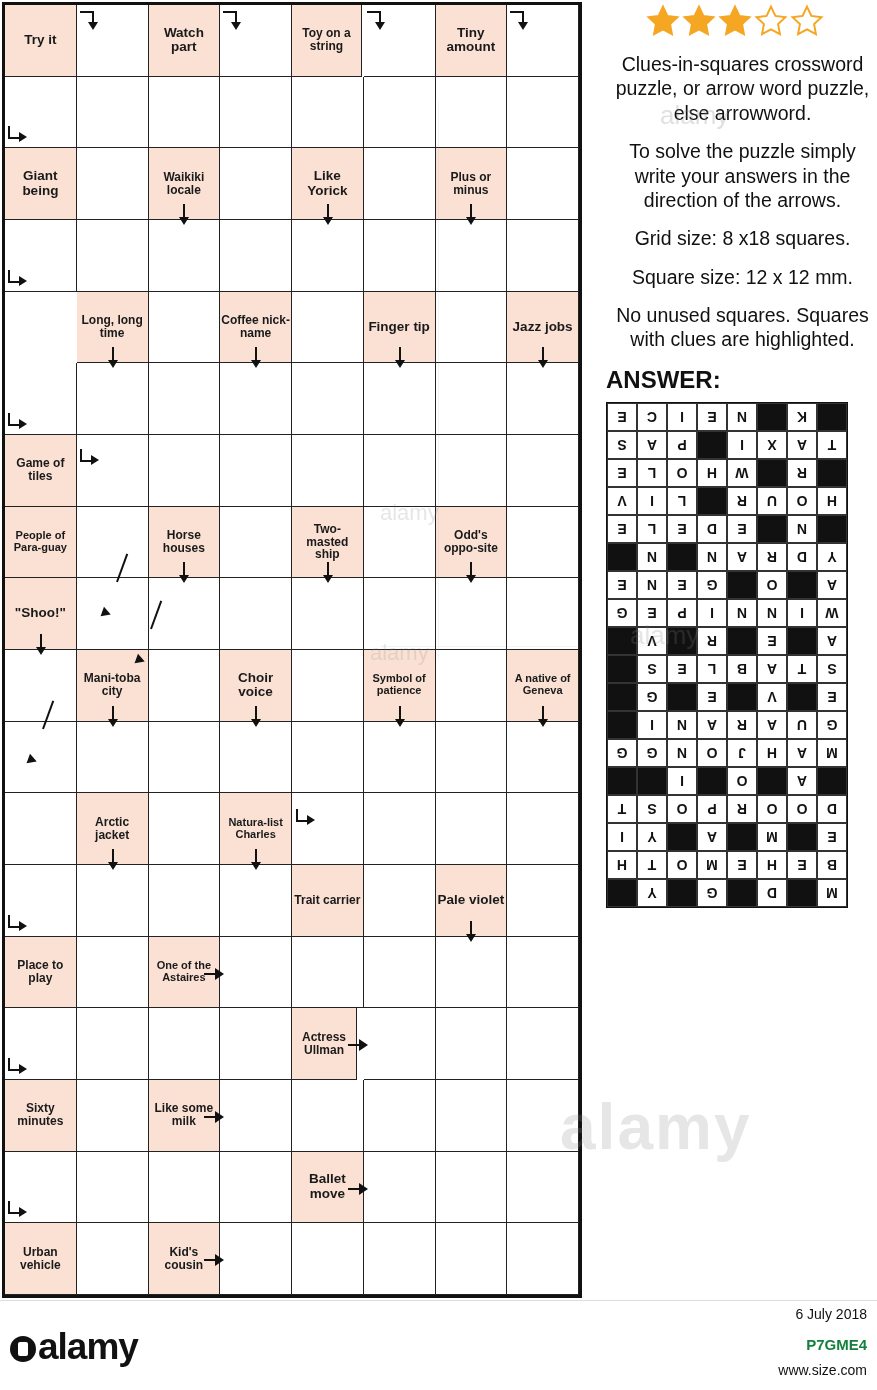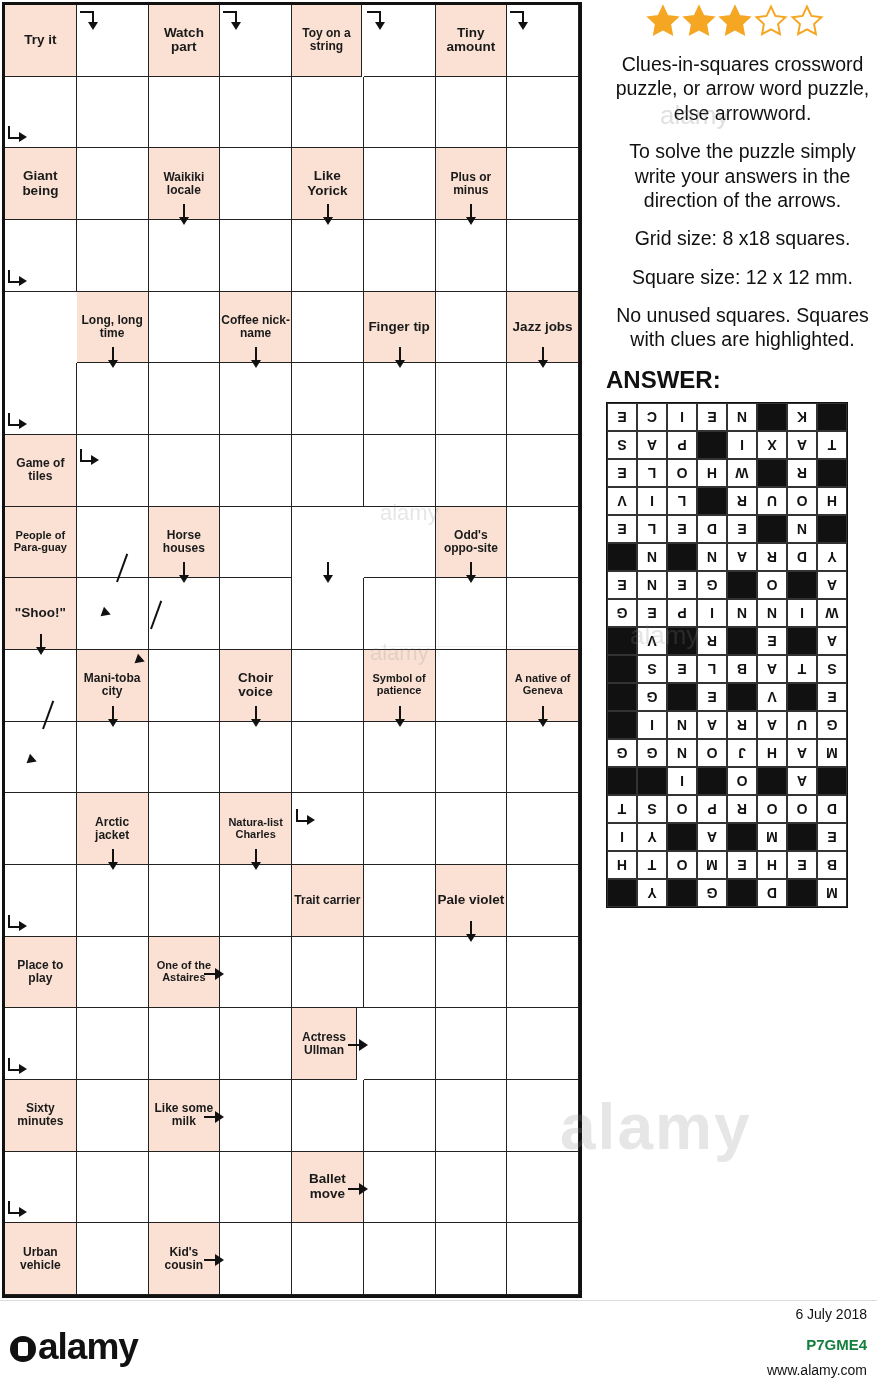--- a/index.html
+++ b/index.html
@@ -254,20 +254,23 @@
         <div class="cell" style="left: 430.5px; top: 430px; width: 71.75px; height: 71.6667px;"></div>
         <div class="cell" style="left: 502.25px; top: 430px; width: 71.75px; height: 71.6667px;"></div>
         <div class="cell clue" style="left: 0px; top: 501.667px; width: 71.75px; height: 71.6667px;">
           <div class="clue-text xsmall">People of Para-guay</div>
         </div>
         <div class="cell" style="left: 71.75px; top: 501.667px; width: 71.75px; height: 71.6667px;"></div>
         <div class="cell clue" style="left: 143.5px; top: 501.667px; width: 71.75px; height: 71.6667px;">
           <div class="clue-text small">Horse houses</div>
         </div>
         <div class="cell" style="left: 215.25px; top: 501.667px; width: 71.75px; height: 71.6667px;"></div>
+        <div class="cell clue" style="left: 287px; top: 501.667px; width: 71.75px; height: 71.6667px;">
+          <div class="clue-text small">Two-masted ship</div>
+        </div>
         <div class="cell" style="left: 358.75px; top: 501.667px; width: 71.75px; height: 71.6667px;"></div>
         <div class="cell clue" style="left: 430.5px; top: 501.667px; width: 71.75px; height: 71.6667px;">
           <div class="clue-text small">Odd's oppo-site</div>
         </div>
         <div class="cell" style="left: 502.25px; top: 501.667px; width: 71.75px; height: 71.6667px;"></div>
         <div class="cell clue" style="left: 0px; top: 573.333px; width: 71.75px; height: 71.6667px;">
           <div class="clue-text">"Shoo!"</div>
         </div>
         <div class="cell" style="left: 71.75px; top: 573.333px; width: 71.75px; height: 71.6667px;"></div>
         <div class="cell" style="left: 143.5px; top: 573.333px; width: 71.75px; height: 71.6667px;"></div>
@@ -733,15 +736,15 @@
         <div class="ans-cell">E</div>
       </div>
   </div>
 
   <div class="bottombar"></div>
   <div class="alamy-logo">
     <span class="alamy-mark"></span><span>alamy</span>
   </div>
   <div class="date-code">6 July 2018</div>
   <div class="img-id">P7GME4</div>
-  <div class="site">www.alamy.com</div>
+  <div class="site">www.size.com</div>
 
 </div>
 
 </body></html>

